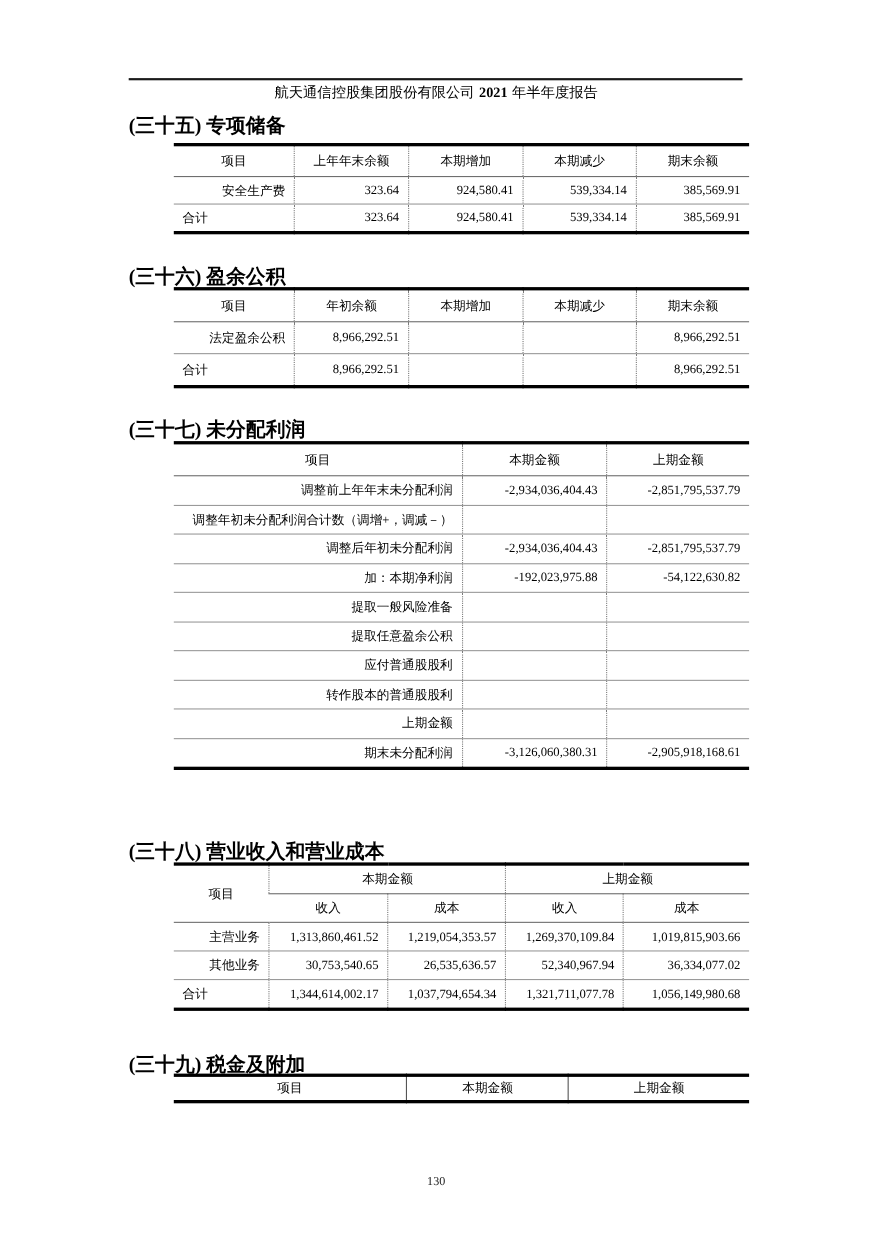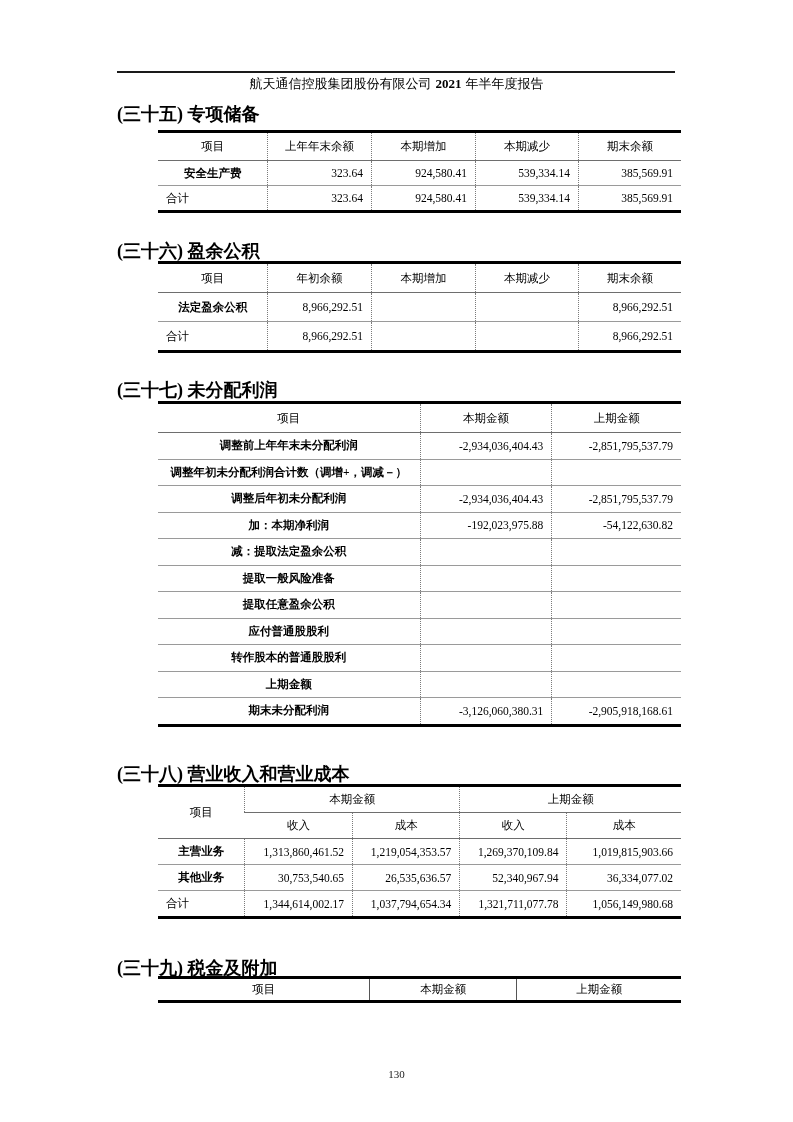--- a/index.html
+++ b/index.html
@@ -26,21 +26,21 @@
     border-top:3px solid #000; border-bottom:3px solid #000; font-size:11.5px;
   }
   .tbl th{font-weight:normal; text-align:center; padding:0 6px; overflow:hidden;}
   .tbl td{padding:0 8px; overflow:hidden; white-space:nowrap;}
   .tbl th, .tbl td{border-left:1px dotted #7a7a7a;}
   .tbl tr > th:first-child, .tbl tr > td:first-child{border-left:none;}
   .tbl .bl{border-left:1px dotted #7a7a7a;}
   .tbl thead th{border-bottom:1px solid #6e6e6e;}
   .tbl tbody tr:not(:last-child) td{border-bottom:1px solid #9a9a9a;}
   .tbl td.num{text-align:right;}
-  .tbl td.lbl.left{text-align:center;font-weight:bold;}
+  .tbl td.lbl.left{text-align:right;}
   .tbl td.lbl.center{text-align:left;}
   #t35 th{height:27px;} #t35 td{height:24px;}
   #t36 th{height:28px;} #t36 td{height:28px;}
   #t37 th{height:28px;} #t37 td{height:25.5px;}
   #t38 th{height:25px;} #t38 td{height:25px;}
   #t39 th{height:21px;}
   #t39 .tbl th{border-left:1px solid #555;}
   #t39 .tbl tr > th:first-child{border-left:none;}
   .page-num{
     position:absolute; top:1068px; left:0; width:100%; text-align:center;
@@ -162,25 +162,20 @@
             <td class="lbl left">调整后年初未分配利润</td>
             <td class="num">-2,934,036,404.43</td>
             <td class="num">-2,851,795,537.79</td>
           </tr>
           <tr>
             <td class="lbl left">加：本期净利润</td>
             <td class="num">-192,023,975.88</td>
             <td class="num">-54,122,630.82</td>
           </tr>
           <tr>
-            <td class="lbl left">减：提取法定盈余公积</td>
-            <td class="num"></td>
-            <td class="num"></td>
-          </tr>
-          <tr>
             <td class="lbl left">提取一般风险准备</td>
             <td class="num"></td>
             <td class="num"></td>
           </tr>
           <tr>
             <td class="lbl left">提取任意盈余公积</td>
             <td class="num"></td>
             <td class="num"></td>
           </tr>
           <tr>

